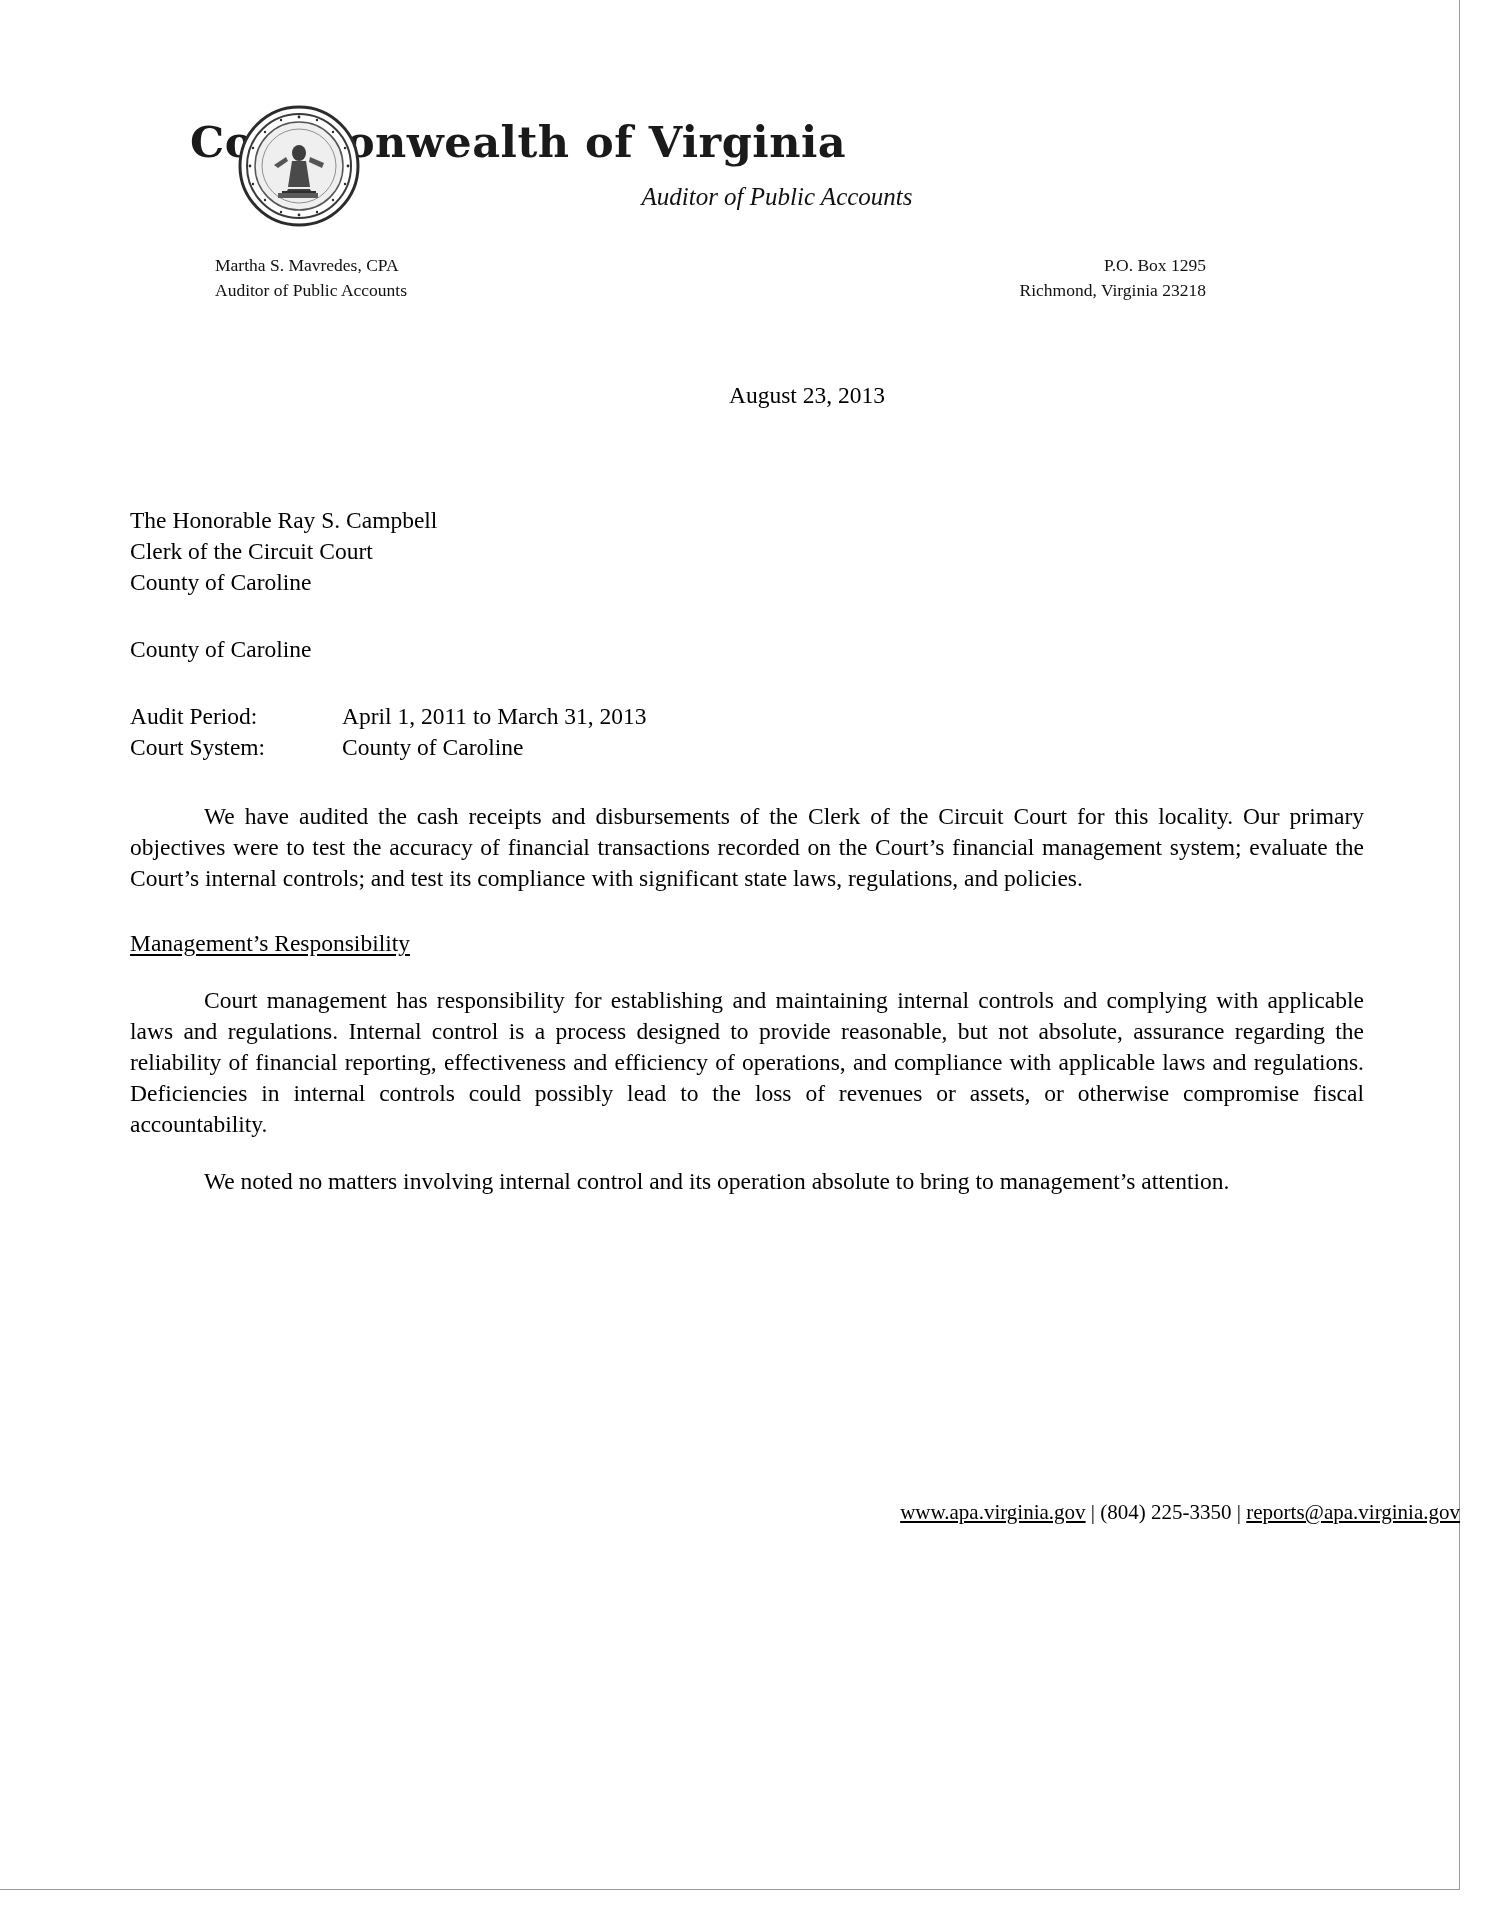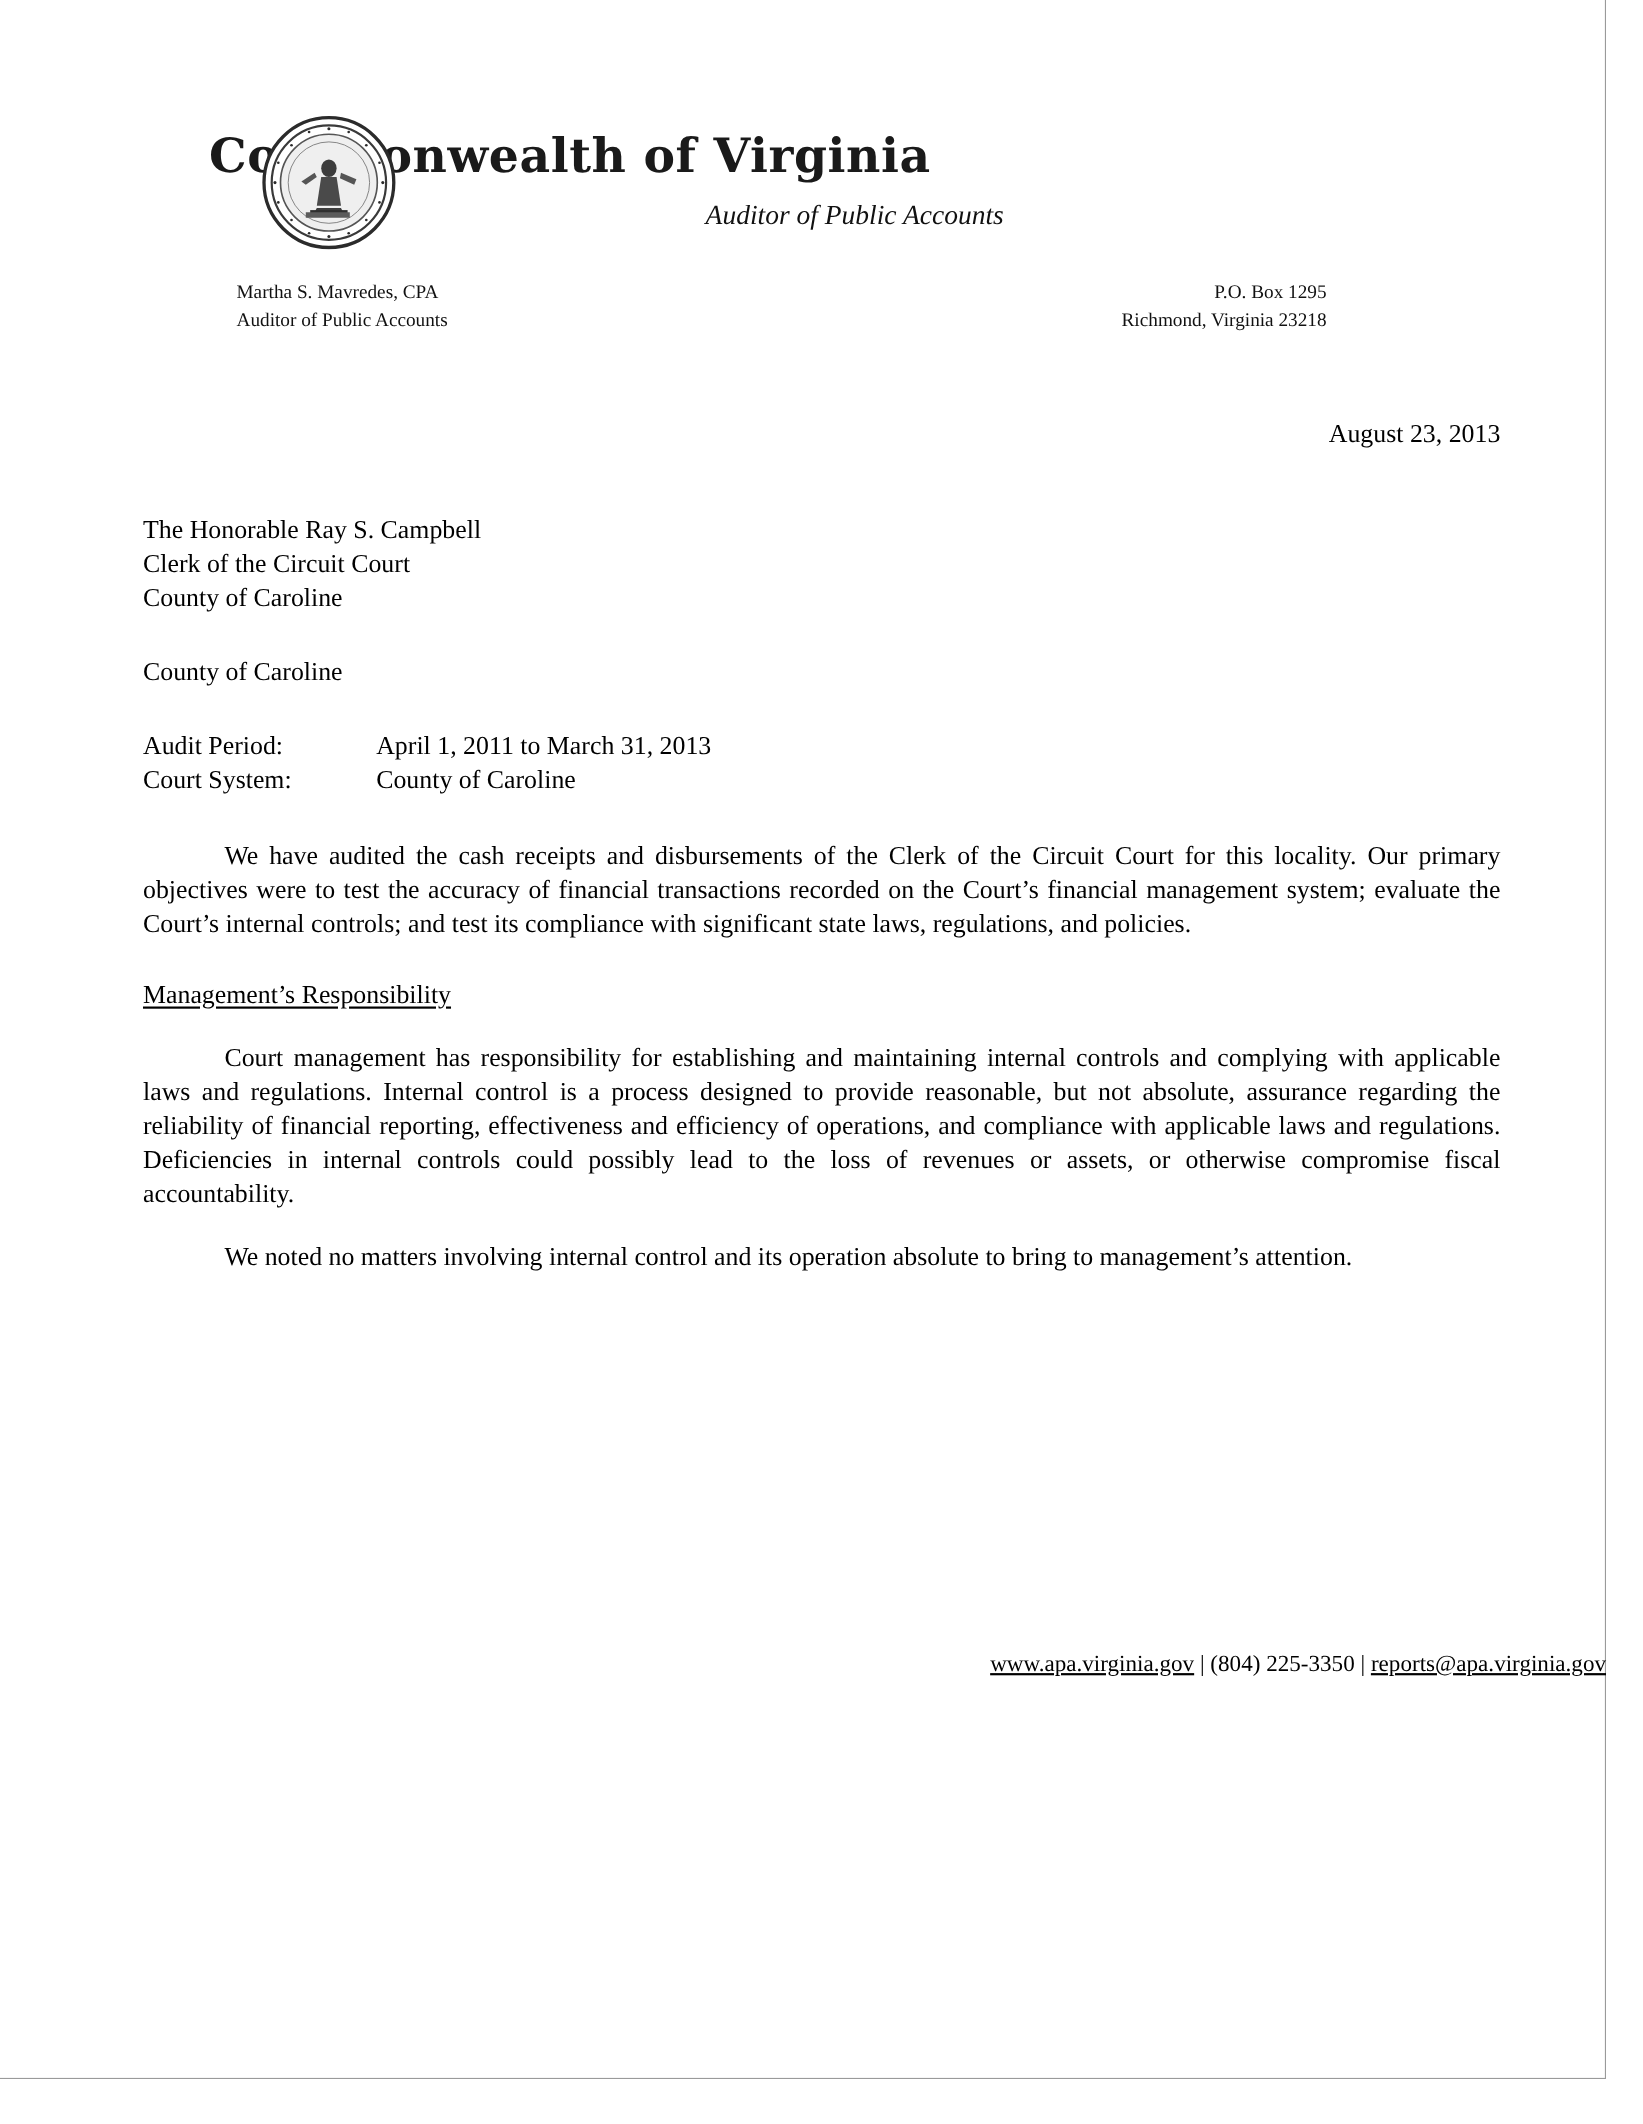--- a/index.html
+++ b/index.html
@@ -94,24 +94,24 @@
   }
 
   
   .letter-body {
     margin-top: 30px;
     font-size: 23.5px;
     line-height: 1.32;
     color: #000;
   }
   .date-line {
-    text-align: right;
+    text-align: center;
     margin-left: 120px;
     margin-top: 70px;
-    margin-bottom: 56px;
+    margin-bottom: 94px;
   }
   .addr-block {
     margin-bottom: 36px;
   }
   .addr-block div { white-space: pre; }
   .audit-meta {
     margin-bottom: 20px;
   }
   .audit-meta .row {
     display: flex;

